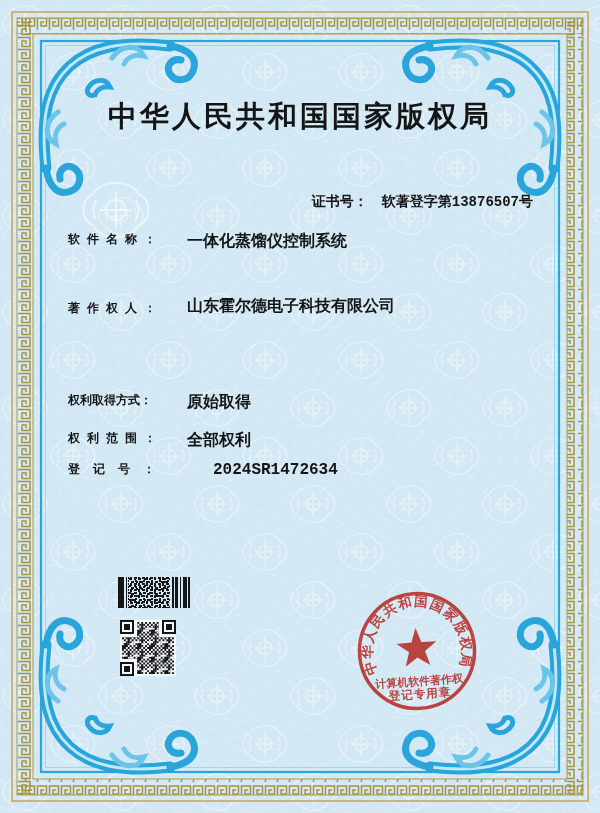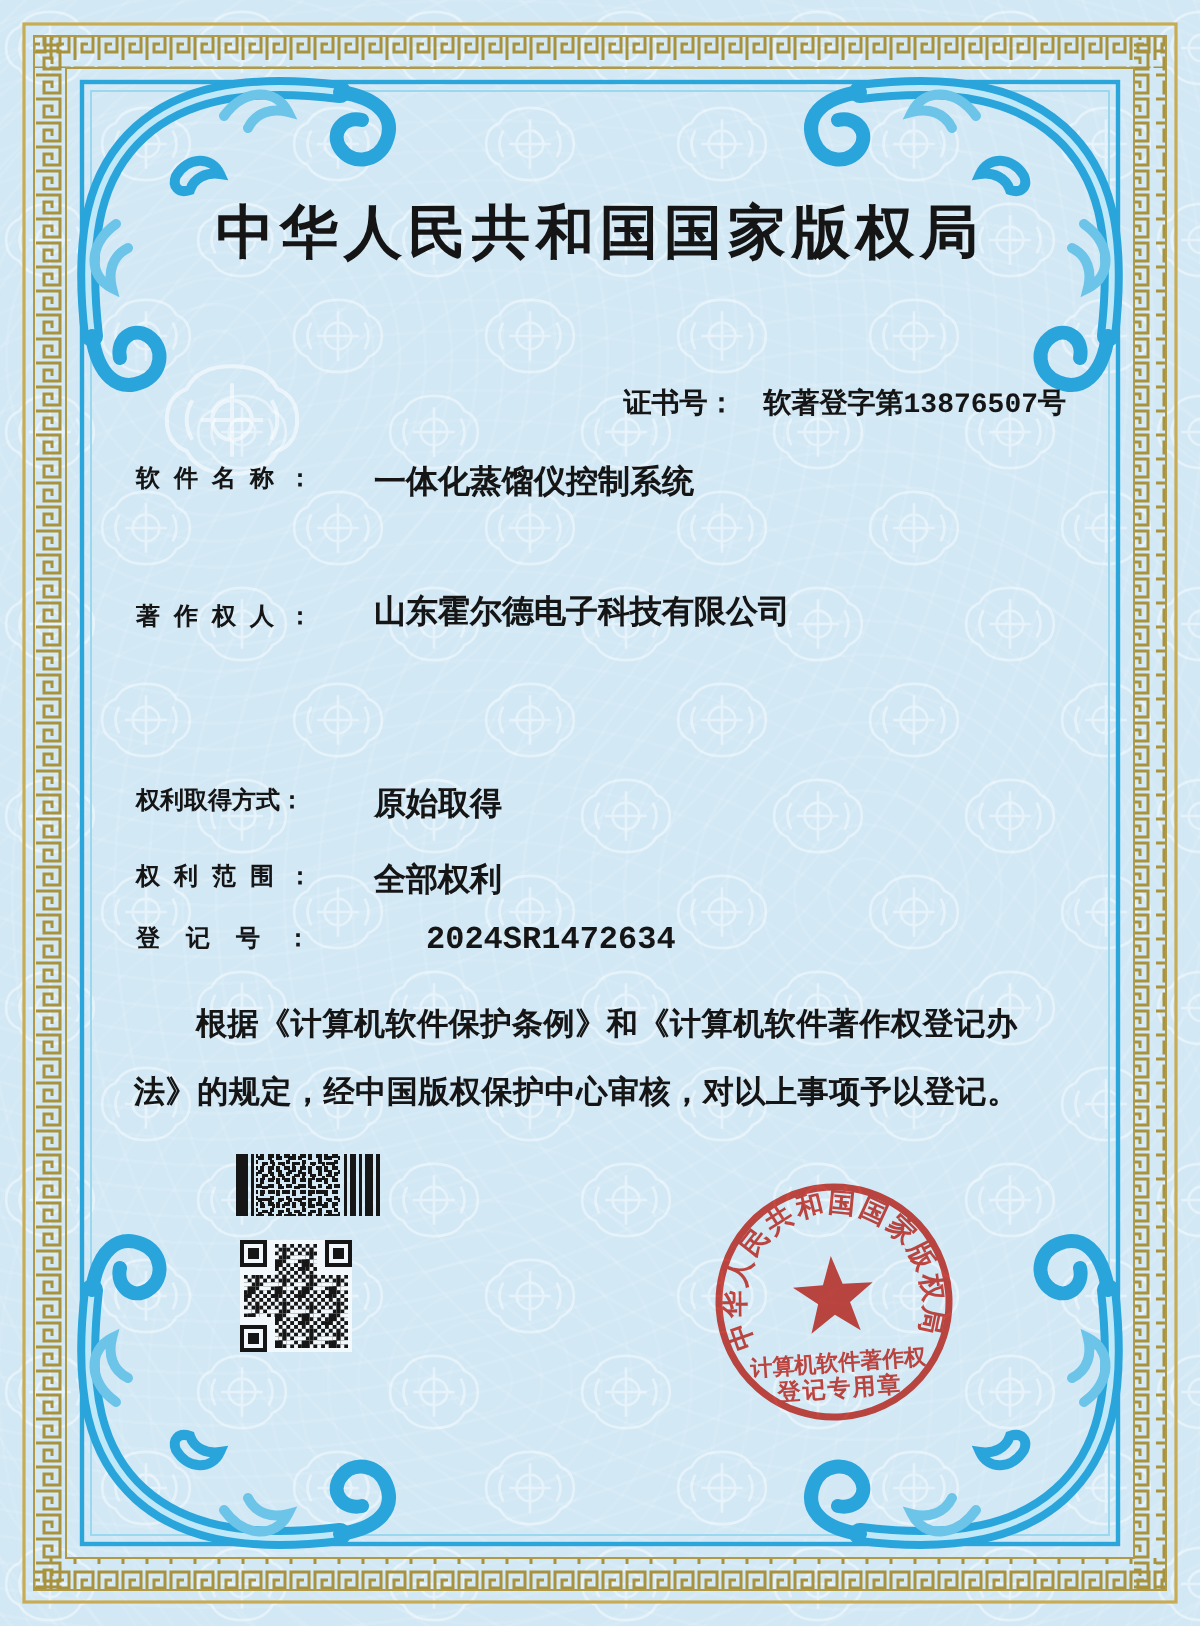--- a/index.html
+++ b/index.html
@@ -118,21 +118,20 @@
   <div>
     <span class="lab ls7" style="top:430px">权利范围：</span>
     <span class="val" style="top:430px">全部权利</span>
   </div>
 
   <div>
     <span class="lab ls14" style="top:461px">登记号：</span>
     <span class="val" style="top:461px;left:213px">2024SR1472634</span>
   </div>
 
-  <div class="stmt">根据《计算机软件保护条例》和《计算机软件著作权登记办法》的规定，经中国版权保护中心审核，对以上事项予以登记。</div>
 
   <svg class="barcode" width="72" height="31" shape-rendering="crispEdges" xmlns="http://www.w3.org/2000/svg">
     <defs>
       <pattern id="bn" width="8" height="6" patternUnits="userSpaceOnUse">
         <rect width="3" height="2" fill="#161616"></rect>
         <rect x="4" y="0" width="2" height="3" fill="#161616"></rect>
         <rect x="1" y="3" width="2" height="2" fill="#161616"></rect>
         <rect x="5" y="4" width="3" height="1.6" fill="#161616"></rect>
       </pattern>
       <pattern id="bn2" width="5" height="7" patternUnits="userSpaceOnUse">

